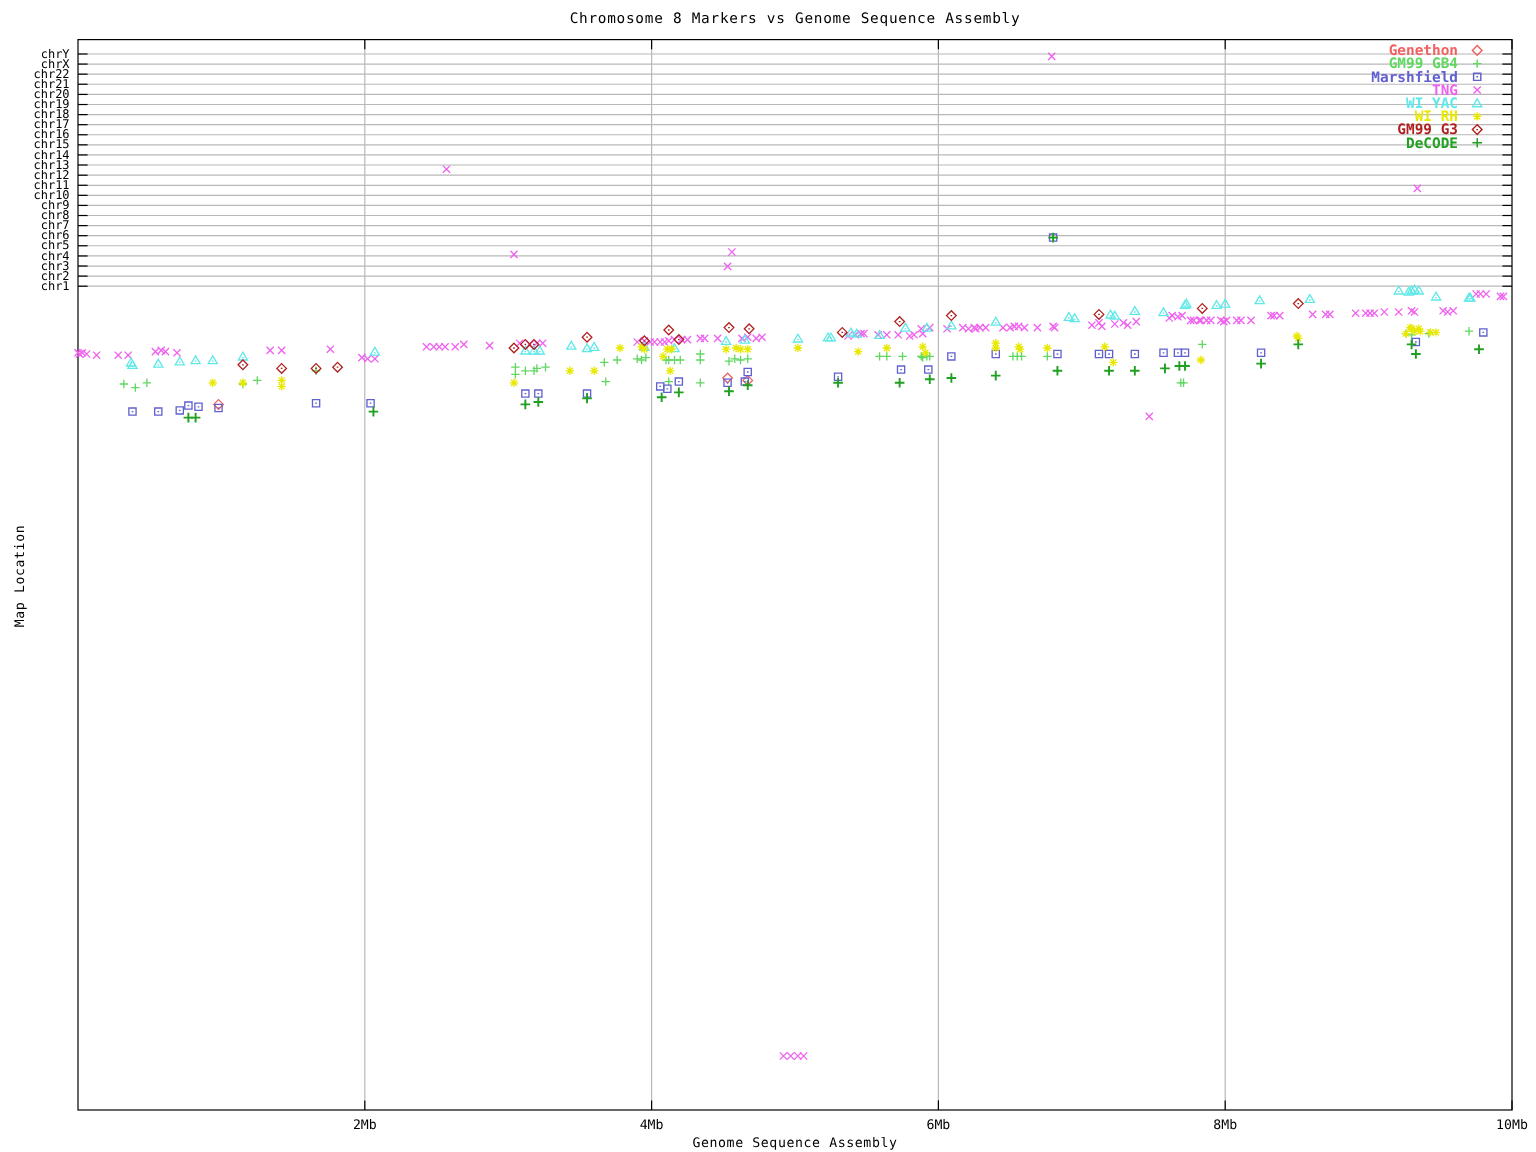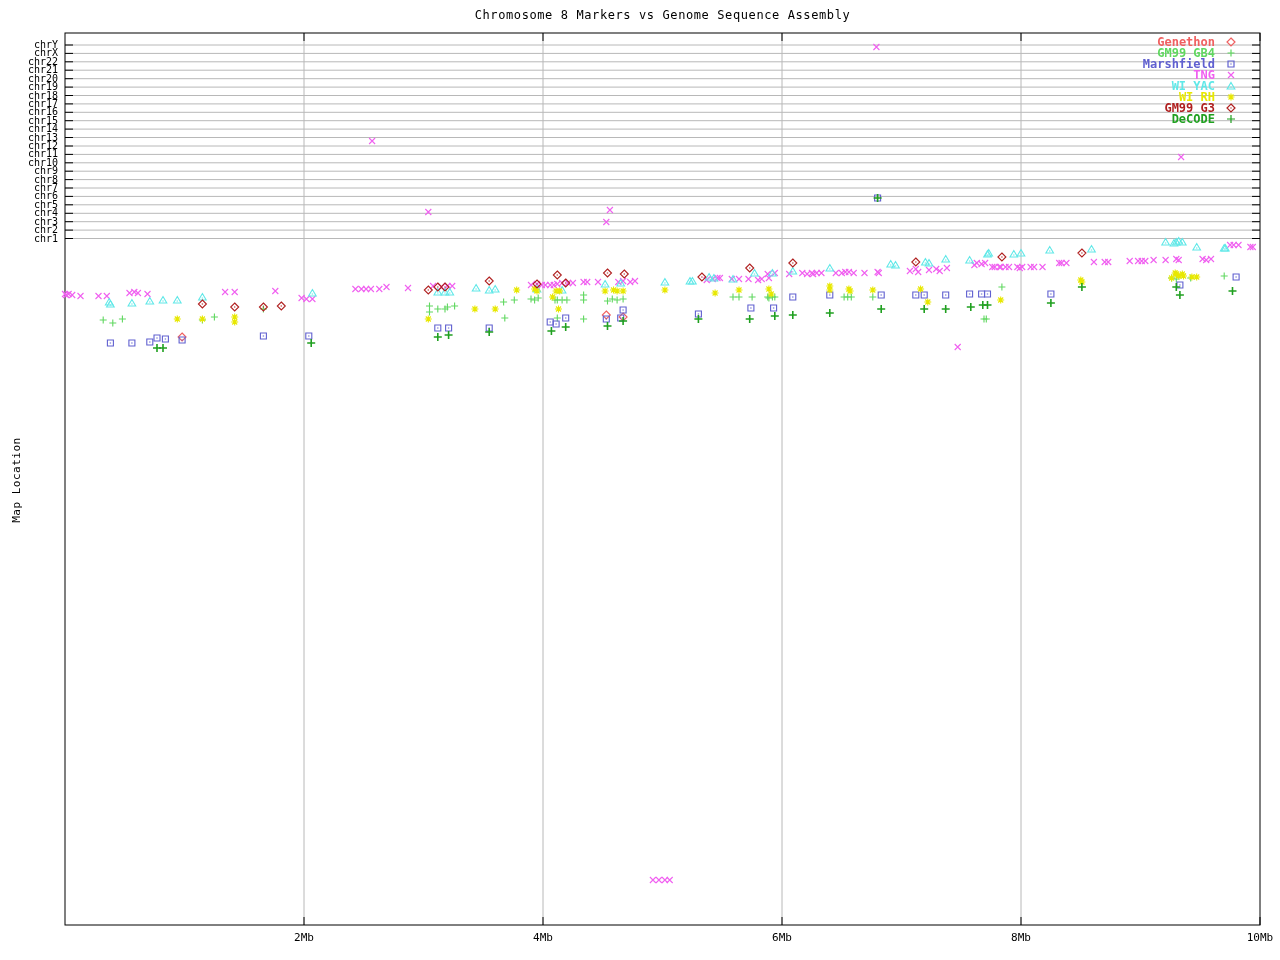--- a/index.html
+++ b/index.html
@@ -16,20 +16,21 @@
   .tick-label{font:11px "DejaVu Sans Mono",monospace;fill:#000;}
   .y-tick-label{font:10px "DejaVu Sans Mono",monospace;fill:#000;}
   .legend-label{font:bold 12px "DejaVu Sans Mono",monospace;}
 </style>
 </head>
 <body>
 
 <div class="screen">
   <div class="chart-title">Chromosome 8 Markers vs Genome Sequence Assembly</div>
   <div class="ylabel">Map Location</div>
+  <div class="xlabel">Genome Sequence Assembly</div>
   <svg id="plot-svg" width="1280" height="960">
       <line x1="65" y1="45.0" x2="1260" y2="45.0" stroke="#b8b8b8" stroke-width="1"></line>
       <line x1="65" y1="45.0" x2="73" y2="45.0" stroke="#000000"></line>
       <line x1="1252" y1="45.0" x2="1260" y2="45.0" stroke="#000000"></line>
       <text x="58" y="48" text-anchor="end" class="y-tick-label">chrY</text>
       <line x1="65" y1="53.4" x2="1260" y2="53.4" stroke="#b8b8b8" stroke-width="1"></line>
       <line x1="65" y1="53.4" x2="73" y2="53.4" stroke="#000000"></line>
       <line x1="1252" y1="53.4" x2="1260" y2="53.4" stroke="#000000"></line>
       <text x="58" y="56.4" text-anchor="end" class="y-tick-label">chrX</text>
       <line x1="65" y1="61.8" x2="1260" y2="61.8" stroke="#b8b8b8" stroke-width="1"></line>

